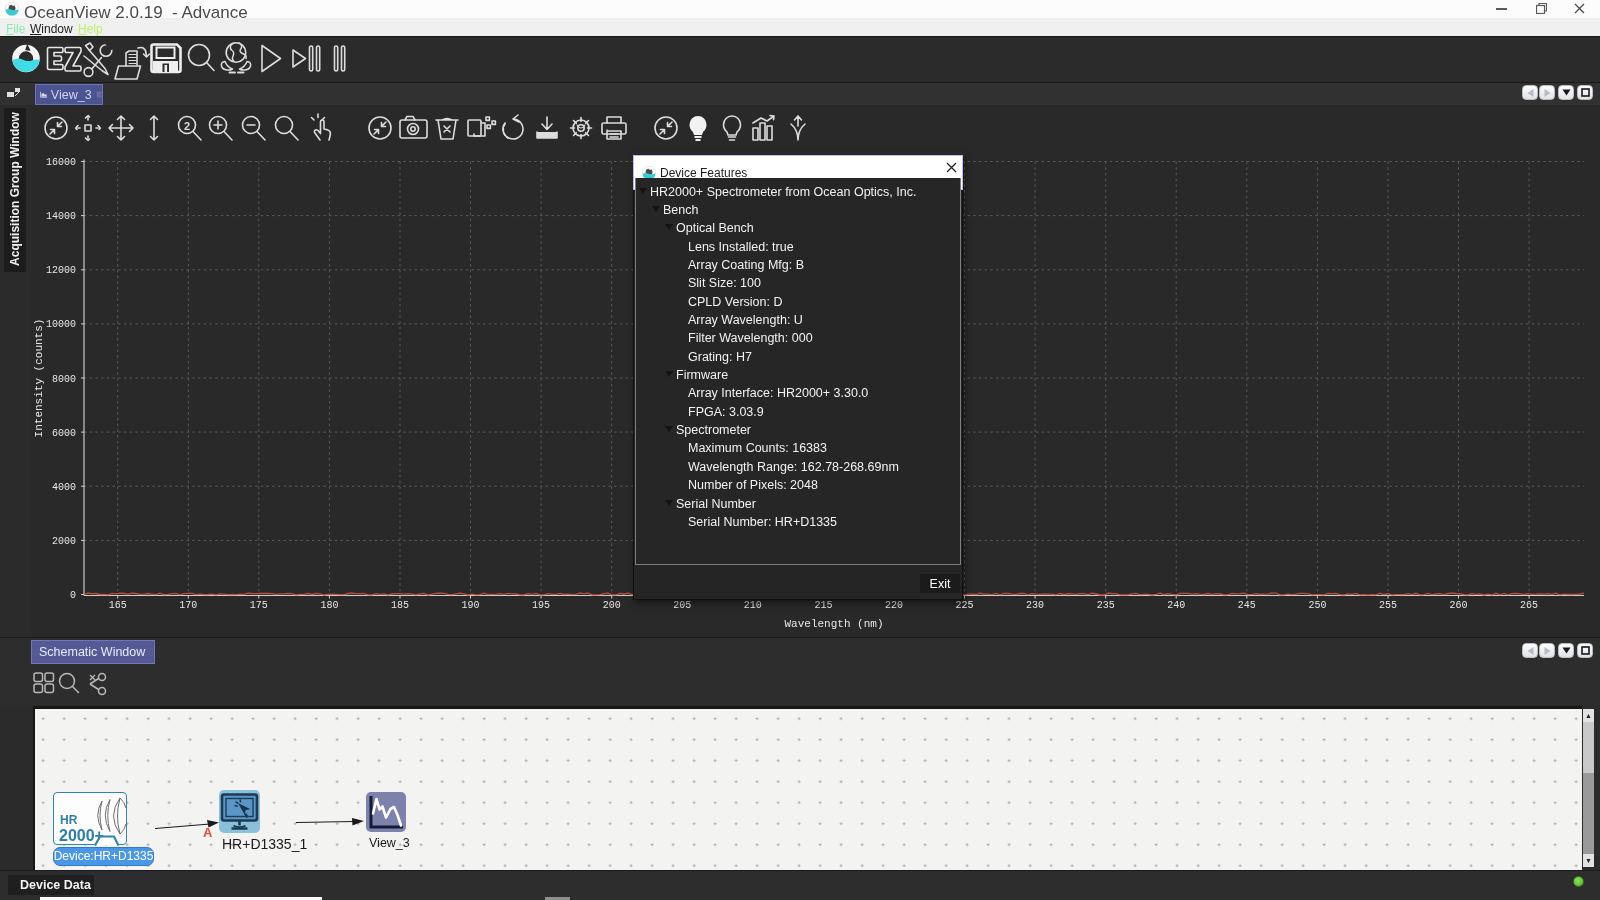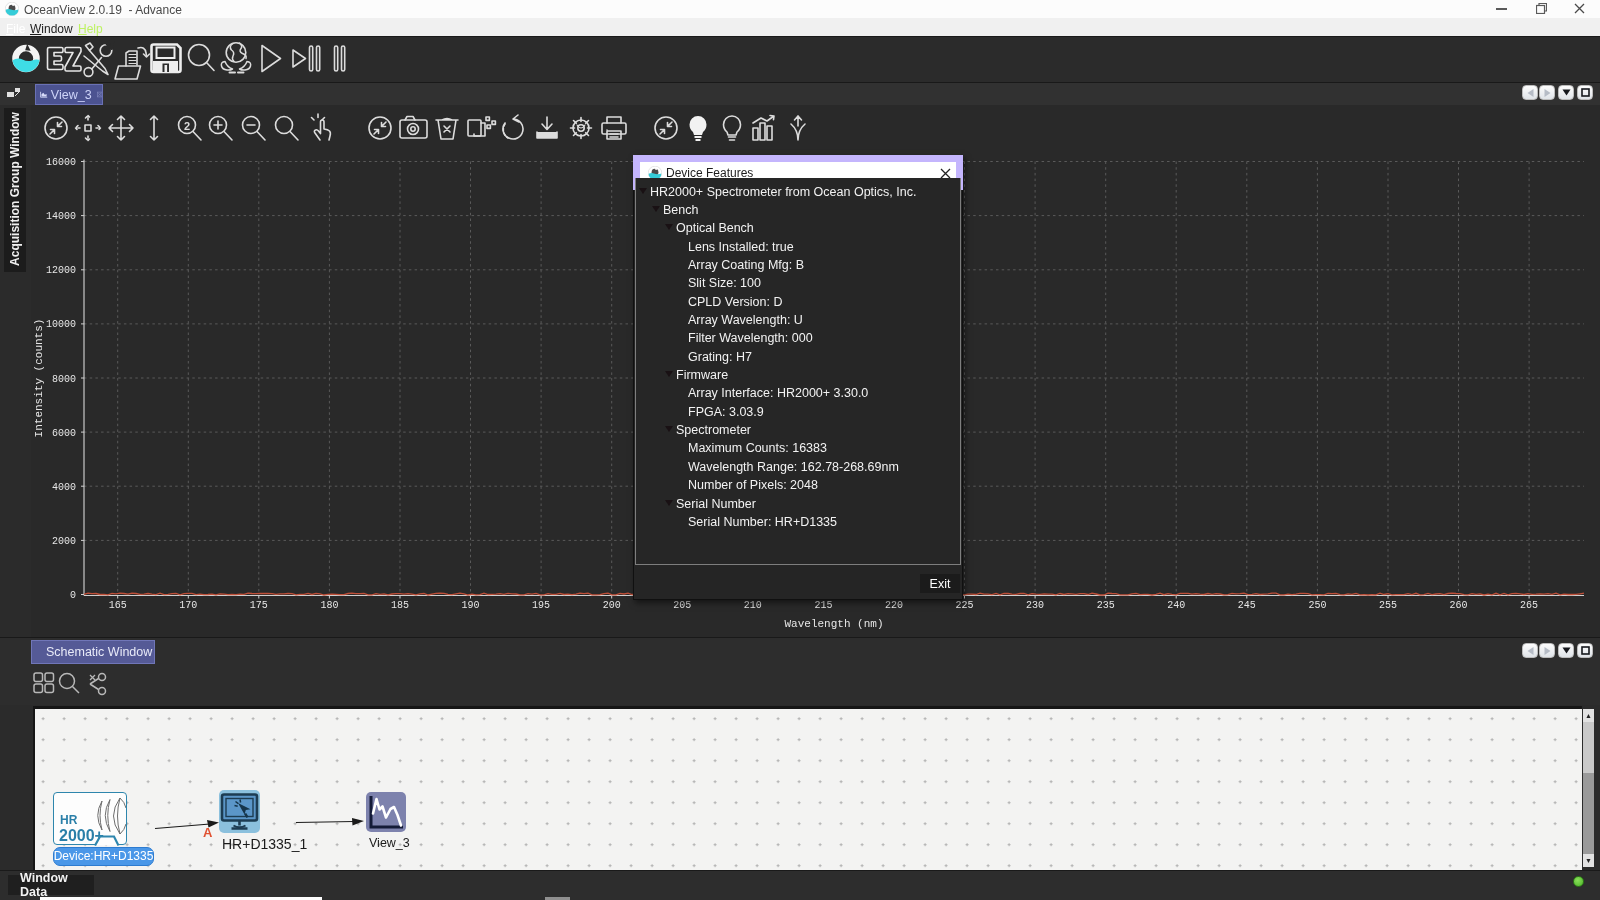--- a/index.html
+++ b/index.html
@@ -24,31 +24,31 @@
         <circle cx="7" cy="7" r="6.6"></circle>
       </clipPath>
     </defs>
 <circle cx="7" cy="7" r="6.8" fill="#ffffff" stroke="#cccccc" stroke-width="0.5"></circle>
 <circle cx="7" cy="6.2" r="3.4" fill="#4a4a4a"></circle>
 <g clip-path="url(#tlc)">
       <path d="M0.4 7.8 Q3.5 6.3 6 7.4 Q9 8.8 13.6 7.6 L13.6 14 L0.4 14 Z" fill="#35ccd8"></path>
     </g>
 <path d="M7.6 0.6 L6.9 3.6 L9.3 3.9 Z" fill="#fdfdfd"></path>
 </svg>
-<div class="abs" style="left:24px;top:3px;font-size:12px;color:#4a4a4a">OceanView 2.0.19&nbsp; - Advance</div>
+<div class="abs" style="left:24px;top:3px;font-size:17px;color:#4a4a4a">OceanView 2.0.19&nbsp; - Advance</div>
 <div class="abs" style="left:1496px;top:8px;width:11px;height:1.5px;background:#5a5a5a"></div>
 <svg class="abs" style="left:1536px;top:3px" width="11" height="11" viewBox="0 0 11 11">
 <rect x="0.5" y="2.5" width="8" height="8" fill="none" stroke="#5a5a5a" stroke-width="1.2"></rect>
 <path d="M3 2.5 V0.5 H10.5 V8 H8.5" fill="none" stroke="#5a5a5a" stroke-width="1.2"></path>
 </svg>
 <svg class="abs" style="left:1574px;top:3px" width="11" height="11" viewBox="0 0 11 11">
 <path d="M1 1 L10 10 M10 1 L1 10" stroke="#4a4a4a" stroke-width="1.3"></path>
 </svg>
 <div class="abs" style="left:0;top:18px;width:1600px;height:19px;background:#f0f0f0;border-bottom:1px solid #1a1a1a"></div>
-<div class="abs" style="left:6px;top:22px;font-size:12px;color:#ffffff"><span style="text-decoration:underline">F</span>ile</div>
+<div class="abs" style="left:6px;top:22px;font-size:12px;color:#86efac"><span style="text-decoration:underline">F</span>ile</div>
 <div class="abs" style="left:30px;top:22px;font-size:12px;color:#1c1c1c"><span style="text-decoration:underline">W</span>indow</div>
 <div class="abs" style="left:78px;top:22px;font-size:12px;color:#bef264"><span style="text-decoration:underline">H</span>elp</div>
 <div class="abs" style="left:0;top:37px;width:1600px;height:46px;background:#2b2b2b;border-bottom:1px solid #191919"></div>
 <svg class="abs" style="left:0;top:37px" width="380" height="46" viewBox="0 0 380 46">
 <g>
       <defs>
         <clipPath id="lc">
           <circle cx="26" cy="21.5" r="13.6"></circle>
         </clipPath>
       </defs>
@@ -333,21 +333,21 @@
 <text x="76.0" y="273.2" class="tick" text-anchor="end">12000</text>
 <line x1="81.0" y1="215.6" x2="84.0" y2="215.6" stroke="#cfcfcf" stroke-width="1"></line>
 <text x="76.0" y="219.1" class="tick" text-anchor="end">14000</text>
 <line x1="81.0" y1="161.5" x2="84.0" y2="161.5" stroke="#cfcfcf" stroke-width="1"></line>
 <text x="76.0" y="165.0" class="tick" text-anchor="end">16000</text>
 <text x="834" y="627" class="atitle" text-anchor="middle">Wavelength (nm)</text>
 <text x="42" y="378" class="atitle" text-anchor="middle" transform="rotate(-90 42 378)">Intensity (counts)</text>
 <polyline points="84,594.3 88,593.1 92,593.6 96,593.5 100,594.5 104,594.4 108,594.8 112,593.3 116,593.9 120,593.2 124,593.5 128,594.1 132,593.2 136,593.5 140,594.3 144,594.1 148,593.5 152,594.2 156,594.6 160,593.1 164,594.6 168,594.4 172,593.7 176,593.4 180,594.9 184,593.7 188,593.3 192,593.3 196,594.7 200,594.2 204,594.6 208,594.5 212,594.1 216,594.9 220,593.8 224,594.1 228,594.7 232,594.3 236,594.7 240,594.2 244,594.4 248,593.2 252,593.5 256,593.6 260,593.3 264,593.5 268,593.3 272,593.6 276,594.3 280,593.8 284,593.8 288,593.5 292,593.6 296,594.9 300,594.3 304,594.3 308,593.4 312,594.5 316,593.4 320,593.8 324,595.0 328,594.3 332,594.2 336,594.4 340,594.7 344,594.6 348,593.5 352,593.2 356,593.7 360,593.6 364,593.5 368,594.9 372,594.8 376,593.7 380,594.3 384,593.9 388,594.8 392,594.0 396,593.6 400,593.6 404,594.2 408,593.6 412,594.2 416,594.8 420,593.9 424,593.5 428,595.0 432,594.1 436,593.3 440,593.2 444,593.3 448,594.3 452,594.6 456,593.9 460,593.2 464,593.8 468,595.0 472,594.1 476,594.9 480,594.7 484,593.1 488,594.5 492,594.4 496,594.1 500,593.6 504,594.3 508,593.3 512,593.9 516,594.0 520,594.9 524,594.8 528,593.6 532,594.1 536,593.4 540,594.8 544,594.8 548,593.7 552,594.3 556,594.3 560,593.4 564,594.5 568,594.1 572,594.6 576,594.1 580,593.1 584,593.7 588,593.1 592,594.9 596,594.8 600,594.7 604,593.7 608,593.2 612,594.8 616,594.9 620,593.3 624,594.0 628,593.2 632,594.5 636,594.6 640,593.3 644,594.0 648,594.1 652,593.6 656,594.8 660,593.9 664,593.5 668,594.1 672,594.5 676,593.5 680,593.7 684,595.0 688,594.3 692,593.9 696,594.1 700,593.3 704,593.5 708,593.7 712,594.2 716,593.5 720,593.5 724,593.2 728,594.3 732,593.5 736,594.8 740,594.7 744,593.2 748,593.6 752,594.4 756,593.5 760,593.4 764,594.9 768,594.2 772,594.0 776,594.6 780,594.6 784,593.5 788,593.3 792,593.9 796,593.9 800,594.0 804,594.5 808,594.4 812,595.0 816,593.3 820,593.9 824,593.7 828,594.7 832,593.6 836,593.5 840,594.0 844,593.9 848,593.6 852,593.6 856,594.9 860,593.9 864,594.7 868,594.1 872,593.2 876,595.0 880,594.7 884,594.9 888,594.9 892,594.7 896,593.4 900,594.0 904,593.5 908,593.9 912,593.2 916,593.8 920,595.0 924,593.6 928,594.6 932,594.0 936,593.9 940,594.9 944,595.0 948,594.2 952,594.5 956,593.4 960,593.7 964,594.9 968,594.2 972,594.1 976,594.5 980,593.2 984,594.2 988,594.1 992,594.7 996,593.4 1000,594.9 1004,593.3 1008,593.5 1012,594.2 1016,594.4 1020,593.5 1024,593.3 1028,594.8 1032,593.6 1036,594.2 1040,594.3 1044,593.9 1048,594.2 1052,594.1 1056,594.9 1060,593.5 1064,594.5 1068,593.6 1072,593.9 1076,594.4 1080,593.7 1084,593.7 1088,594.5 1092,593.2 1096,594.0 1100,595.0 1104,595.0 1108,593.2 1112,593.5 1116,593.6 1120,594.9 1124,594.8 1128,594.8 1132,593.8 1136,593.4 1140,594.7 1144,594.4 1148,594.3 1152,595.0 1156,594.3 1160,593.1 1164,594.7 1168,593.7 1172,594.4 1176,594.9 1180,593.4 1184,593.3 1188,593.3 1192,594.2 1196,593.6 1200,594.2 1204,594.5 1208,593.5 1212,594.3 1216,593.6 1220,594.0 1224,594.8 1228,594.7 1232,593.3 1236,593.9 1240,593.6 1244,593.1 1248,594.6 1252,594.3 1256,593.6 1260,594.5 1264,594.1 1268,593.9 1272,593.1 1276,593.2 1280,594.8 1284,594.8 1288,594.1 1292,594.7 1296,594.2 1300,593.4 1304,593.3 1308,593.7 1312,594.8 1316,594.6 1320,594.7 1324,594.8 1328,593.5 1332,593.6 1336,593.3 1340,594.6 1344,594.8 1348,593.9 1352,594.3 1356,593.4 1360,594.9 1364,594.7 1368,595.0 1372,594.6 1376,594.8 1380,593.1 1384,594.5 1388,593.7 1392,594.9 1396,594.6 1400,594.7 1404,594.6 1408,593.6 1412,594.6 1416,593.3 1420,594.8 1424,594.7 1428,593.5 1432,594.7 1436,594.0 1440,593.7 1444,594.6 1448,593.5 1452,593.1 1456,593.5 1460,593.7 1464,594.7 1468,594.9 1472,593.6 1476,594.3 1480,593.9 1484,595.0 1488,594.1 1492,594.9 1496,593.3 1500,594.9 1504,593.4 1508,594.9 1512,593.6 1516,593.3 1520,593.9 1524,594.5 1528,593.7 1532,594.3 1536,594.1 1540,593.8 1544,594.2 1548,593.6 1552,594.4 1556,593.1 1560,594.9 1564,594.1 1568,594.5 1572,594.5 1576,594.4 1580,593.8 1584,593.2" fill="none" stroke="#bf4f38" stroke-width="1.3"></polyline>
 </svg>
 <div class="abs" style="left:633px;top:155px;width:330px;height:445px;background:#252525;border:1px solid #101010;box-shadow:2px 3px 6px rgba(0,0,0,0.5)"></div>
-<div class="abs" style="left:633px;top:155px;width:330px;height:35px;background:#ffffff;border:7px solid #c4b5fd;display:flex;align-items:center">
+<div class="abs" style="left:633px;top:155px;width:330px;height:35px;background:#ffffff;border:1px solid #c4b5fd;display:flex;align-items:center">
 <svg style="margin-left:8px" width="14" height="14" viewBox="0 0 14 14">
 <defs>
         <clipPath id="dlc">
           <circle cx="7" cy="7" r="6.6"></circle>
         </clipPath>
       </defs>
 <circle cx="7" cy="7" r="6.8" fill="#ffffff" stroke="#cccccc" stroke-width="0.5"></circle>
 <circle cx="7" cy="6.2" r="3.4" fill="#4a4a4a"></circle>
 <g clip-path="url(#dlc)">
         <path d="M0.4 7.8 Q3.5 6.3 6 7.4 Q9 8.8 13.6 7.6 L13.6 14 L0.4 14 Z" fill="#35ccd8"></path>
@@ -382,21 +382,21 @@
 <div class="trirow" style="left:688px;top:441.4px">Maximum Counts: 16383</div>
 <div class="trirow" style="left:688px;top:459.8px">Wavelength Range: 162.78-268.69nm</div>
 <div class="trirow" style="left:688px;top:478.1px">Number of Pixels: 2048</div>
 <div class="tri" style="left:665px;top:499.5px"></div>
 <div class="trirow" style="left:676px;top:496.5px">Serial Number</div>
 <div class="trirow" style="left:688px;top:514.8px">Serial Number: HR+D1335</div>
 <div class="abs" style="left:920px;top:574px;width:40px;height:19px;background:#1b1b1b;
  color:#fff;font-weight:normal;font-size:12.5px;display:flex;align-items:center;justify-content:center">Exit</div>
 <div class="abs" style="left:0;top:637px;width:1600px;height:28px;background:#2d2d2d;border-top:1px solid #191919"></div>
 <div class="abs" style="left:31px;top:640px;width:124px;height:24px;background:#555a96;border:1px solid #7076b8;
- color:#e8eaf8;font-size:12.5px;display:flex;align-items:center;padding-left:14px">Schematic Window</div>
+ color:#e8eaf8;font-size:12.5px;display:flex;align-items:center;padding-left:7px">Schematic Window</div>
 <div class="navbtn" style="left:1522px;top:643px">
     <svg width="7" height="8" viewBox="0 0 7 8">
       <path d="M6.5 0 L0.5 4 L6.5 8 Z" fill="#b6bcc6"></path>
     </svg>
   </div>
 <div class="navbtn" style="left:1539px;top:643px">
     <svg width="7" height="8" viewBox="0 0 7 8">
       <path d="M0.5 0 L6.5 4 L0.5 8 Z" fill="#b6bcc6"></path>
     </svg>
   </div>
@@ -472,16 +472,16 @@
   </svg>
 <div class="abs" style="left:366px;top:792px;width:40px;height:40px;background:#7d82ad;border-radius:5px">
 <svg width="40" height="40" viewBox="0 0 40 40">
 <path d="M5 4 V35 H37" stroke="#141b38" stroke-width="3" fill="none"></path>
 <path d="M7 21.5 L10.5 7 L13.5 17.5 L16.5 14.5 L20 25.5 L24.5 17 L28 15 L31.5 23 L35 33.5" stroke="#ffffff" stroke-width="2.6" fill="none" stroke-linejoin="round" stroke-linecap="round"></path>
 </svg>
   </div>
 <div class="abs" style="left:369px;top:836px;color:#1a1a1a;font-size:12.5px">View_3</div>
 <div class="abs" style="left:0;top:870px;width:1600px;height:27px;background:#2d2d2d;border-top:1px solid #1a1a1a"></div>
 <div class="abs" style="left:8px;top:875px;width:86px;height:20px;background:#1f1f1f;
- color:#f2f2f2;font-weight:bold;font-size:12.5px;display:flex;align-items:center;padding-left:12px">Window Data</div>
+ color:#f2f2f2;font-weight:bold;font-size:12.5px;display:flex;align-items:center;padding-left:12px">Device Data</div>
 <div class="abs" style="left:1573px;top:876px;width:11px;height:11px;border-radius:50%;background:radial-gradient(circle at 40% 35%, #8ae05a, #4cb428);border:1px solid #2e7a18"></div>
 <div class="abs" style="left:0;top:897px;width:1600px;height:3px;background:#2d2d2d"></div>
 <div class="abs" style="left:40px;top:896.5px;width:282px;height:3.5px;background:#fdfdfd"></div>
 <div class="abs" style="left:545px;top:897px;width:25px;height:3px;background:#8f8f8f"></div>
 </body></html>

